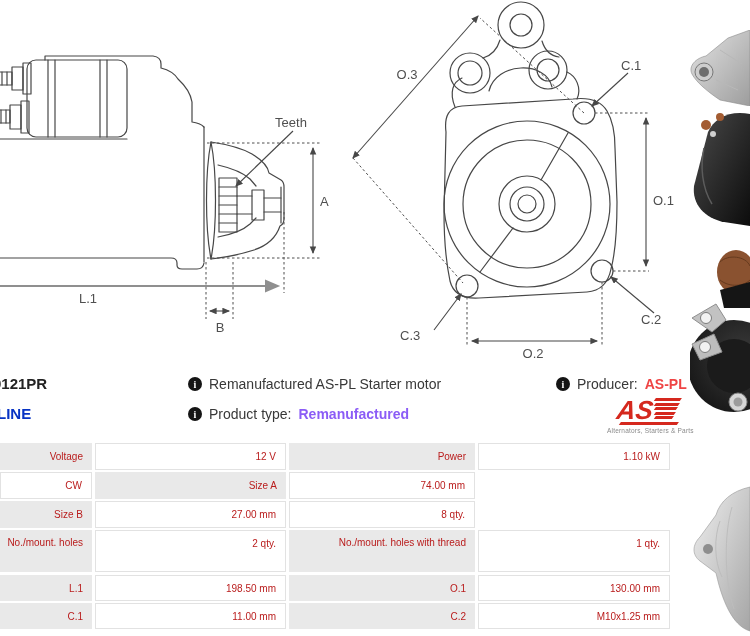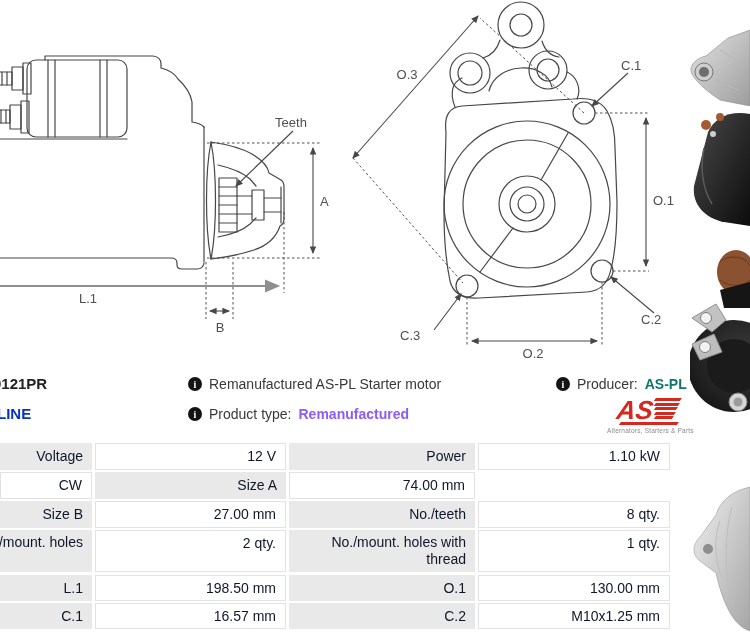--- a/index.html
+++ b/index.html
@@ -24,38 +24,38 @@
   .photo{position:absolute;right:0;width:60px;overflow:hidden;}
 
   
   .pcode{position:absolute;left:-7px;top:375px;font-size:15px;font-weight:bold;color:#222;white-space:nowrap;}
   .pline{position:absolute;left:-3px;top:405px;font-size:15px;font-weight:bold;color:#0733c4;white-space:nowrap;}
   .info-row{position:absolute;display:flex;align-items:center;gap:7px;font-size:14px;color:#383838;white-space:nowrap;}
   .info-icon{display:inline-flex;width:14px;height:14px;border-radius:50%;background:#141414;color:#fff;
     font-size:10px;font-weight:bold;align-items:center;justify-content:center;
     font-family:"Liberation Serif", serif;flex:none;}
   .type-val{color:#8b5cf6;font-weight:bold;}
-  .prod-val{font-weight:bold;color:#0f766e;}
+  .prod-val{font-weight:bold;color:#ef4444;}
 
   
   .as-logo{position:absolute;left:607px;top:395px;width:84px;text-align:center;}
   .as-mark{display:flex;align-items:flex-end;justify-content:center;gap:2px;height:26px;}
   .as-word{color:#d5281e;font-weight:bold;font-style:italic;font-size:26px;line-height:22px;transform:skewX(-8deg);}
   .as-stripes{display:flex;flex-direction:column;gap:2px;margin-bottom:2px;}
   .as-stripes i{display:block;height:2.6px;background:#d5281e;transform:skewX(-35deg);}
   .as-stripes i:nth-child(1){width:26px;}
   .as-stripes i:nth-child(2){width:24px;}
   .as-stripes i:nth-child(3){width:22px;}
   .as-stripes i:nth-child(4){width:20px;}
   .as-stripes i:nth-child(5){width:18px;}
   .as-underline{height:2.6px;background:#d5281e;width:58px;margin:1px auto 0;transform:skewX(-35deg);}
   .as-caption{font-size:6.5px;color:#8a8a8a;margin-top:2px;white-space:nowrap;letter-spacing:.2px;}
 
   
-  .spec-table{position:absolute;left:0;top:443px;width:672px;font-size:14px;color:#0f172a;}
+  .spec-table{position:absolute;left:0;top:443px;width:672px;font-size:10px;color:#b91c1c;}
   .spec-row{display:grid;grid-template-columns:92px 191px 186px 192px;column-gap:3px;margin-bottom:2px;}
   .spec-row.gap{margin-top:3px;}
   .cell{display:flex;align-items:center;justify-content:flex-end;padding:0 9px;min-height:27px;
     text-align:right;line-height:17px;}
   .cell.lab{background:#e9e9e9;overflow:hidden;}
   .cell.lab.nowrap{white-space:nowrap;}
   .cell.val{background:#fff;border:1px solid #e2e2e2;min-height:25px;}
   .spec-row.tall .cell{min-height:38px;align-items:flex-start;padding-top:4px;}
   .spec-row.tall .cell.val{min-height:36px;}
   .spec-row.short .cell{min-height:26px;}
@@ -300,36 +300,35 @@
       <div class="cell val">1.10 kW</div>
     </div>
     <div class="spec-row">
       <div class="cell val">CW</div>
       <div class="cell lab nowrap">Size A</div>
       <div class="cell val">74.00 mm</div>
     </div>
     <div class="spec-row">
       <div class="cell lab nowrap">Size B</div>
       <div class="cell val">27.00 mm</div>
-      <div class="cell lab nowrap">No./teeth</div>
       <div class="cell val">8 qty.</div>
     </div>
     <div class="spec-row tall">
       <div class="cell lab nowrap">No./mount. holes</div>
       <div class="cell val">2 qty.</div>
       <div class="cell lab">No./mount. holes with thread</div>
       <div class="cell val">1 qty.</div>
     </div>
     <div class="spec-row short gap">
       <div class="cell lab nowrap">L.1</div>
       <div class="cell val">198.50 mm</div>
       <div class="cell lab nowrap">O.1</div>
       <div class="cell val">130.00 mm</div>
     </div>
     <div class="spec-row short">
       <div class="cell lab nowrap">C.1</div>
-      <div class="cell val">16.57 mm</div>
+      <div class="cell val">11.00 mm</div>
       <div class="cell lab nowrap">C.2</div>
       <div class="cell val">M10x1.25 mm</div>
     </div>
   </div>
 
 </div>
 
 </body></html>

